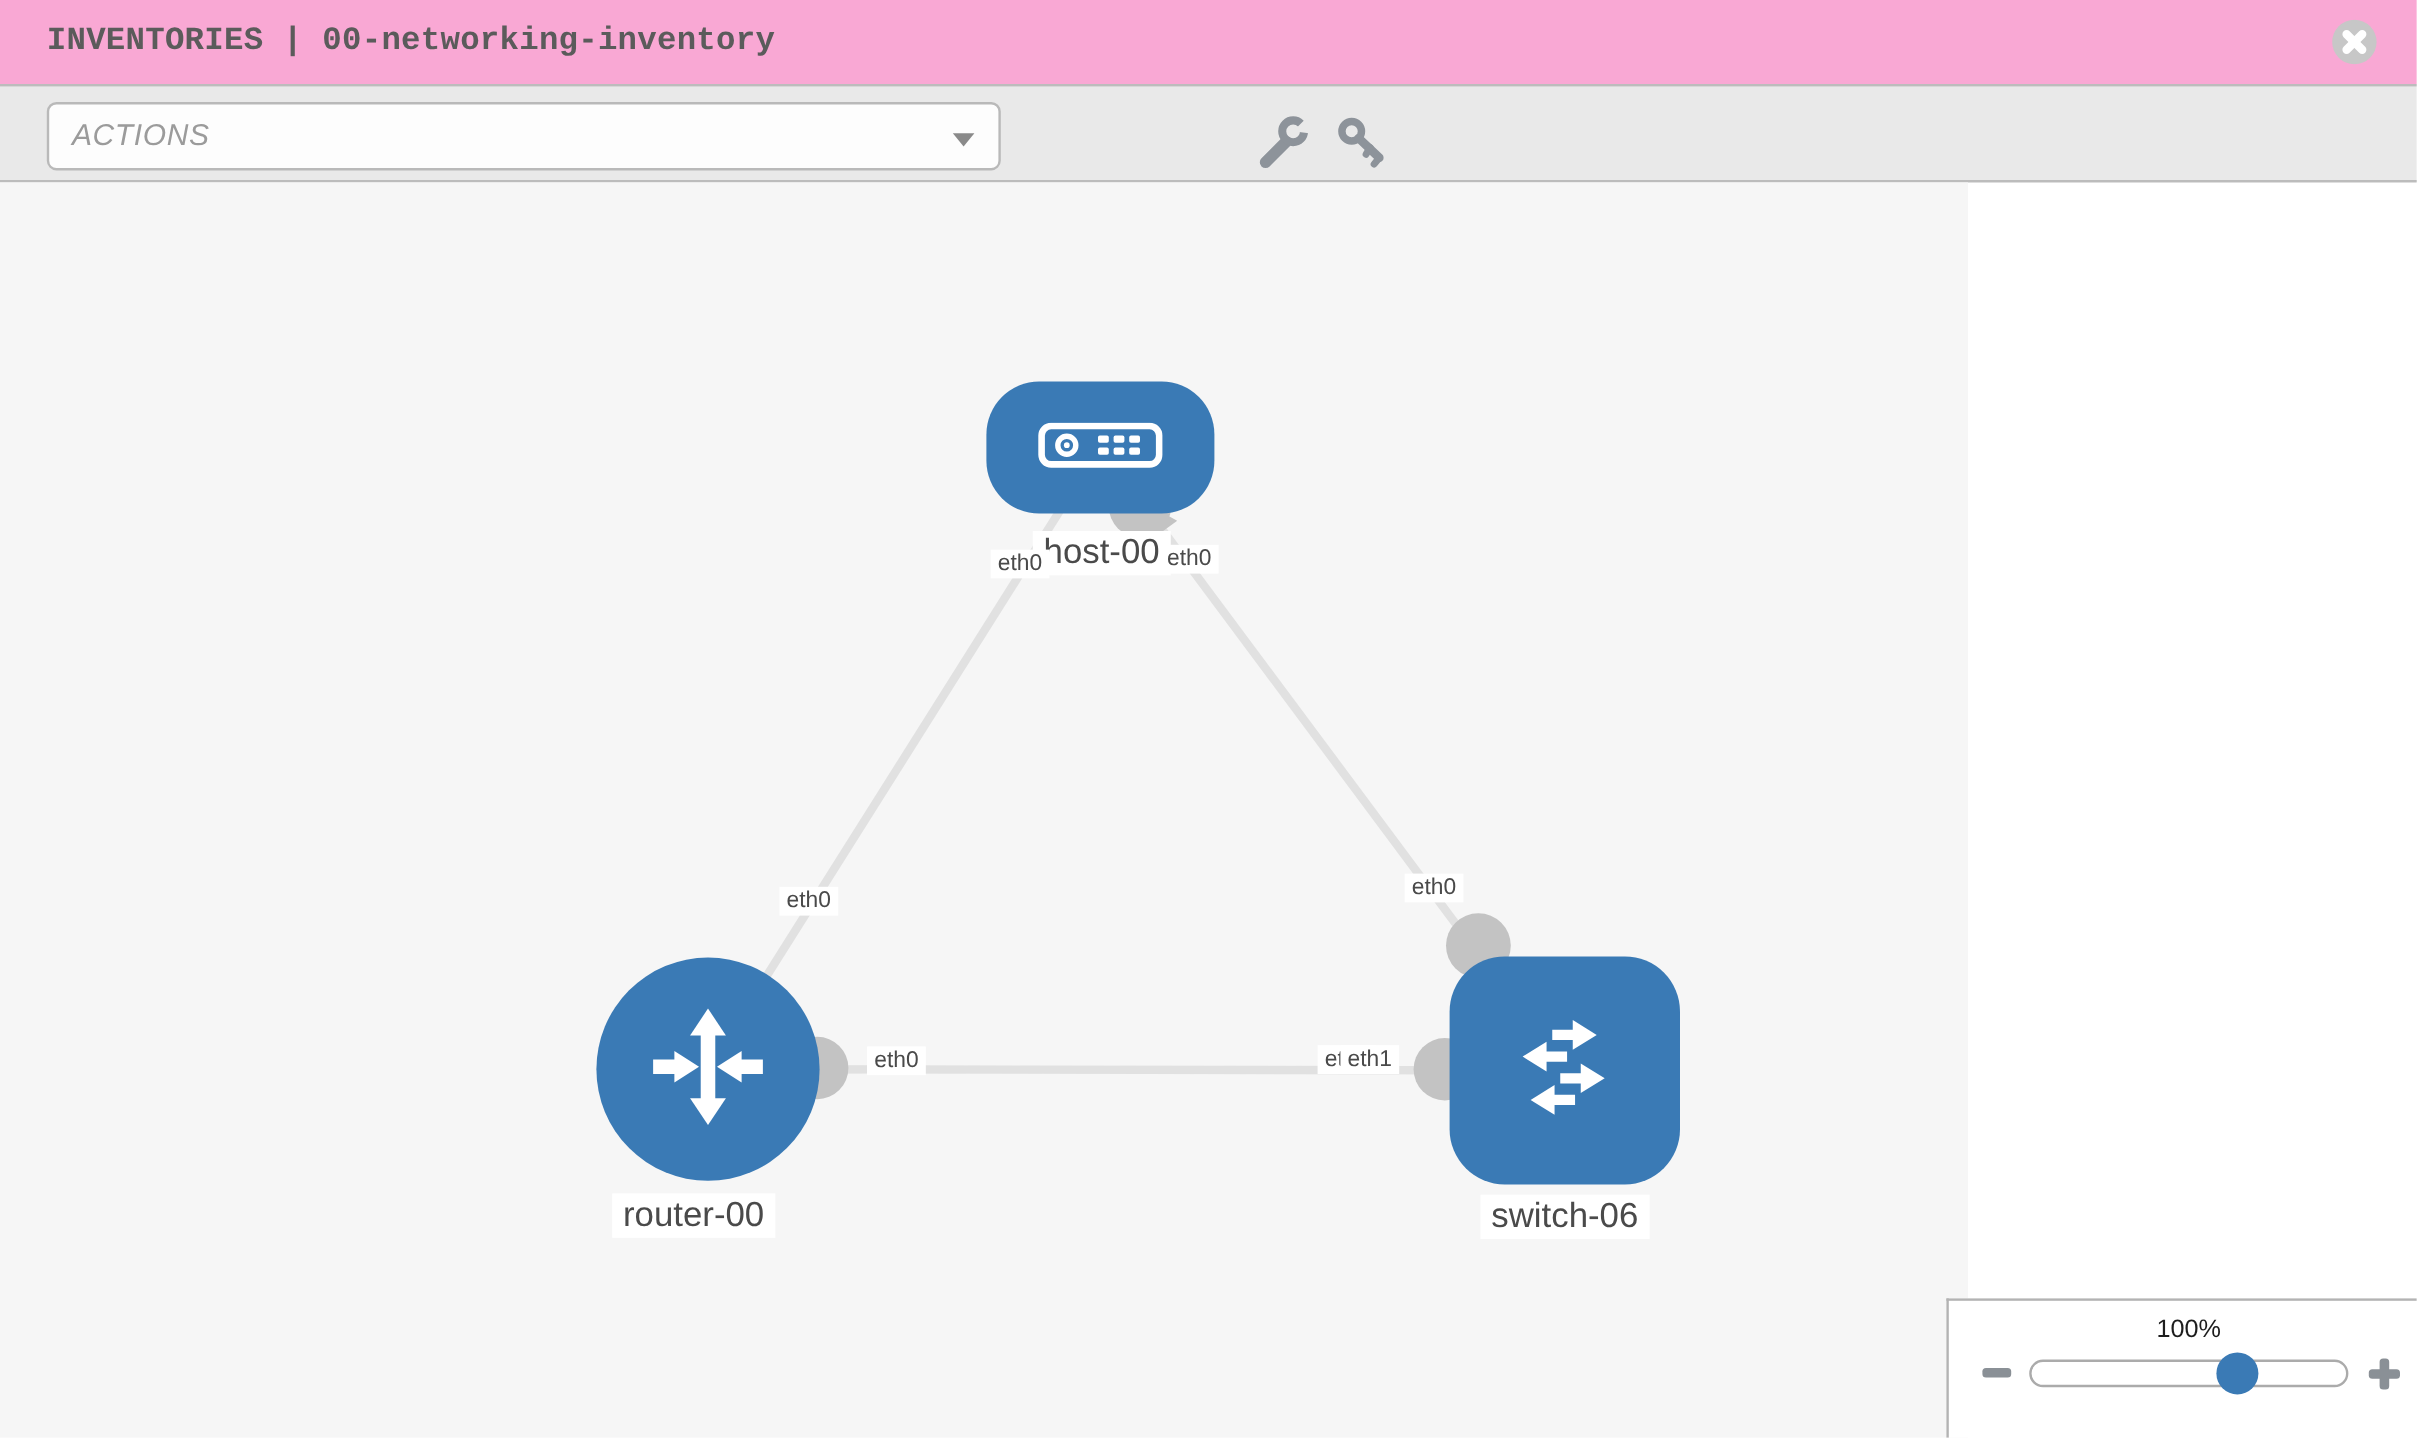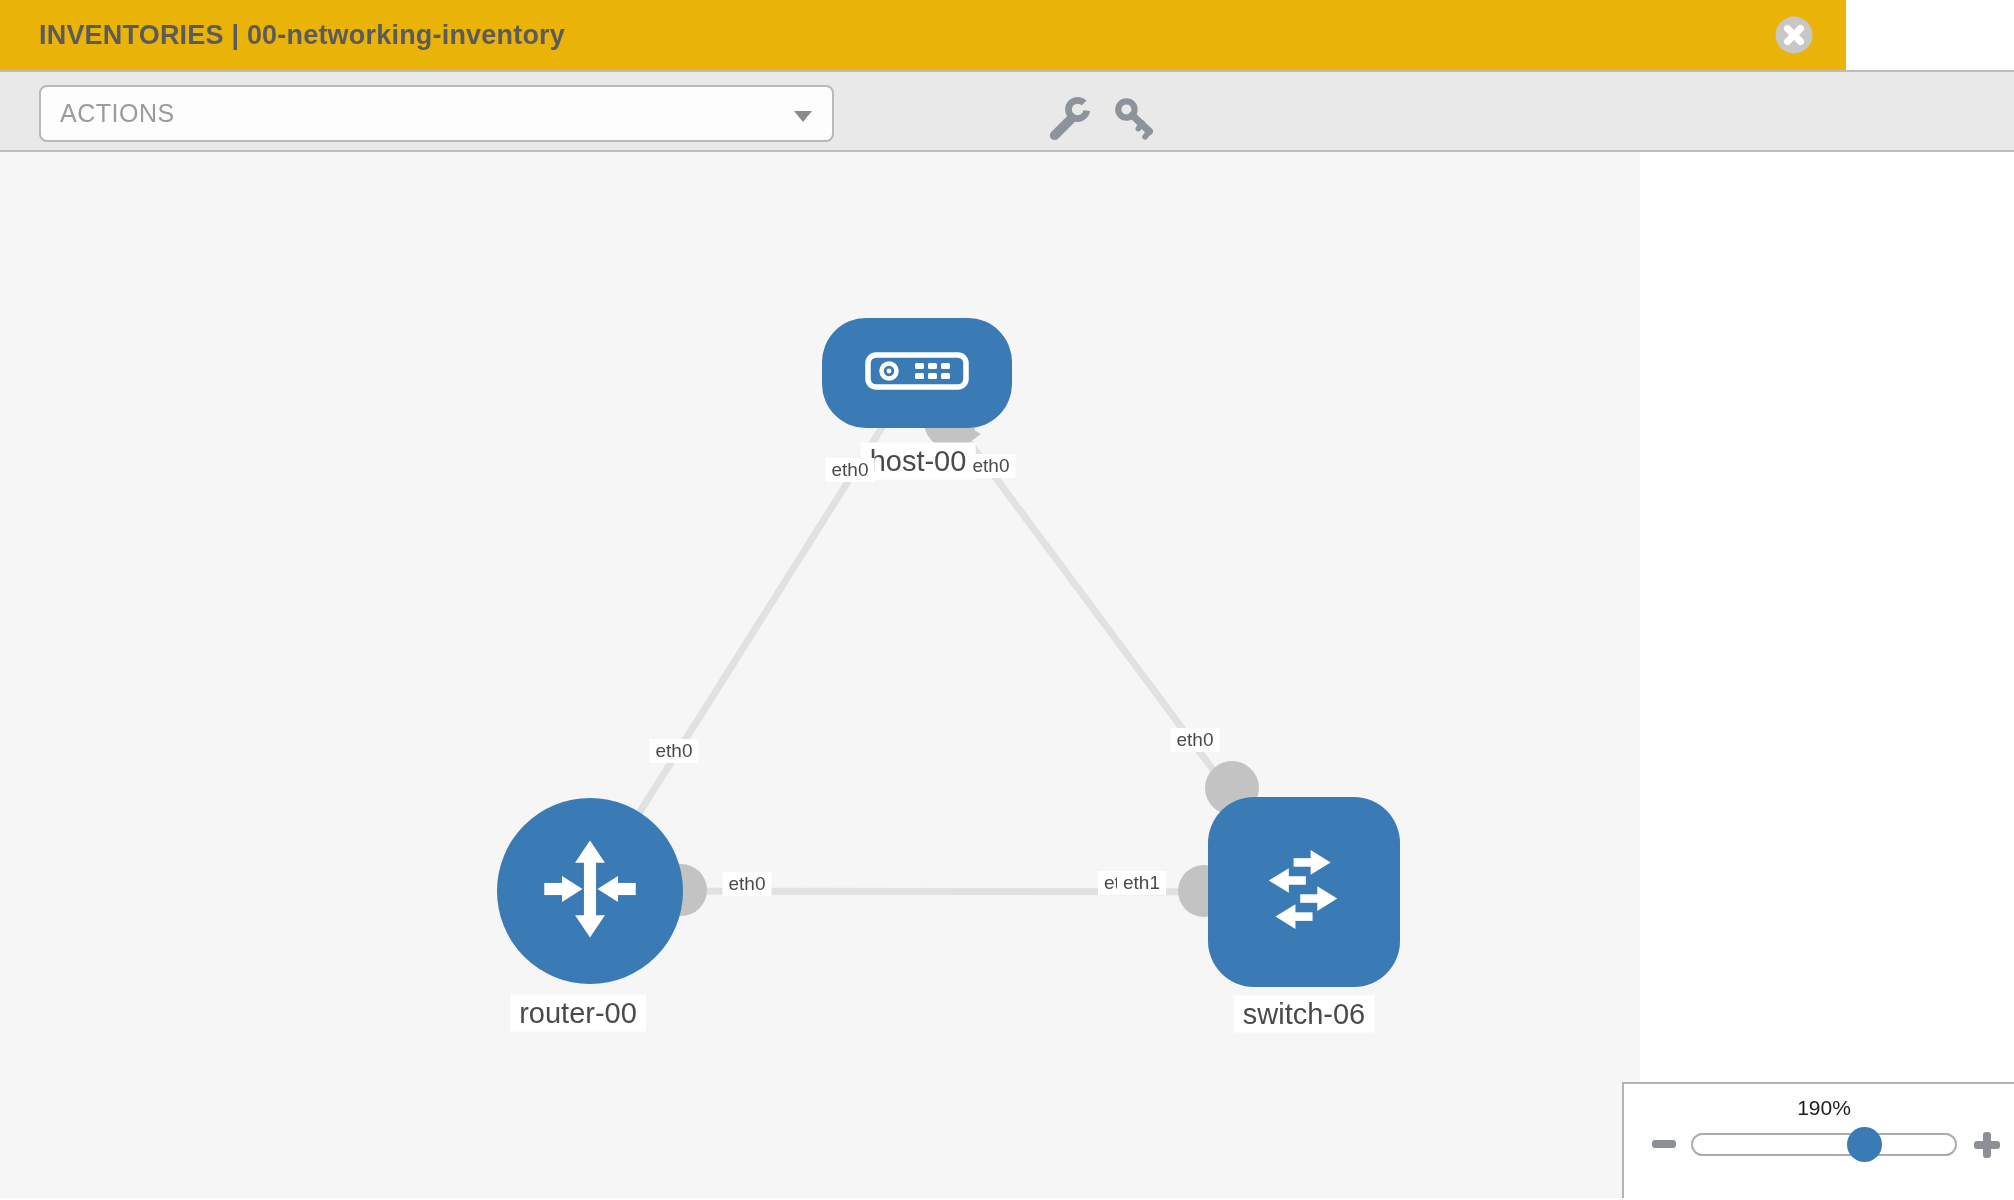--- a/index.html
+++ b/index.html
@@ -1,30 +1,30 @@
 <!DOCTYPE html>
 <html><head>
 <meta charset="utf-8">
 <style>
   * { margin:0; padding:0; box-sizing:border-box; }
   html,body { width:2014px; height:1200px; overflow:hidden;
     font-family:"Liberation Sans", sans-serif; background:#fff; }
 
   
-  .header { position:relative; width:1846px; height:70px; background:#eab308; }
+  .header { position:relative; width:2014px; height:70px; background:#f9a8d4;font-family:Liberation Mono, monospace; }
   .page-title { position:absolute; left:39px; top:0; height:70px; line-height:70px;
     font-size:27px; font-weight:bold; color:#5b5b5b; letter-spacing:.2px; }
   .close-btn { position:absolute; right:33px; top:16px; width:38px; height:38px;
     border:none; background:transparent; cursor:pointer; padding:0; }
 
   
   .toolbar { position:relative; width:2014px; height:82px; background:#e9e9e9;
     border-top:2px solid #bcbcbc; border-bottom:2px solid #bcbcbc; }
   .select-box { position:absolute; top:13px; height:57px; background:#fdfdfd;
-    border:2px solid #b9b9b9; border-radius:8px; cursor:pointer; }
+    border:2px solid #b9b9b9; border-radius:8px; cursor:pointer;font-style:italic; }
   .select-box .sel-label { position:absolute; left:19px; top:0; height:53px;
     line-height:53px; font-size:25px; color:#9b9b9b; letter-spacing:.5px; }
   .caret { position:absolute; right:20px; top:24px; width:0; height:0;
     border-left:9px solid transparent; border-right:9px solid transparent;
     border-top:11px solid #8a8a8a; }
   .actions-box { left:39px; width:795px; }
   .search-box  { left:1180px; width:796px; }
   .tool-icon-btn { position:absolute; top:24px; width:46px; height:46px;
     background:transparent; border:none; cursor:pointer; padding:0; }
   .wrench-btn { left:1046px; } .key-btn { left:1113px; }
@@ -173,21 +173,21 @@
 
   <div class="nlabel if-label" style="left:850px; top:318px;">eth0</div>
   <div class="nlabel if-label" style="left:991px; top:314px;">eth0</div>
   <div class="nlabel if-label" style="left:674px; top:599px;">eth0</div>
   <div class="nlabel if-label" style="left:1195px; top:588px;">eth0</div>
   <div class="nlabel if-label" style="left:747px; top:732px;">eth0</div>
   <div class="nlabel if-label if-abs" style="left:1098px; top:731px; transform:translateY(-50%); z-index:1;">eth0</div>
   <div class="nlabel if-label if-abs" style="left:1117px; top:731px; transform:translateY(-50%); z-index:2;">eth1</div>
 
   <div class="zoom-panel">
-    <div class="zoom-value">190%</div>
+    <div class="zoom-value">100%</div>
     <button class="hbar zoom-minus"><span></span></button>
     <div class="zoom-track"></div>
     <div class="zoom-knob"></div>
     <span class="hbar zoom-plus-h"></span>
     <span class="hbar zoom-plus-v"></span>
     <button class="zoom-plus-hit"></button>
   </div>
 </div>
 
 </body></html>

